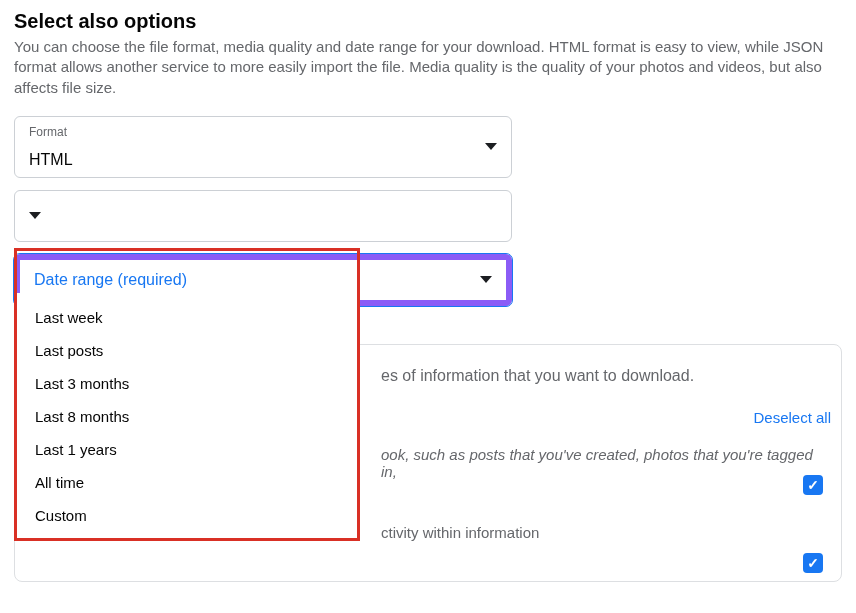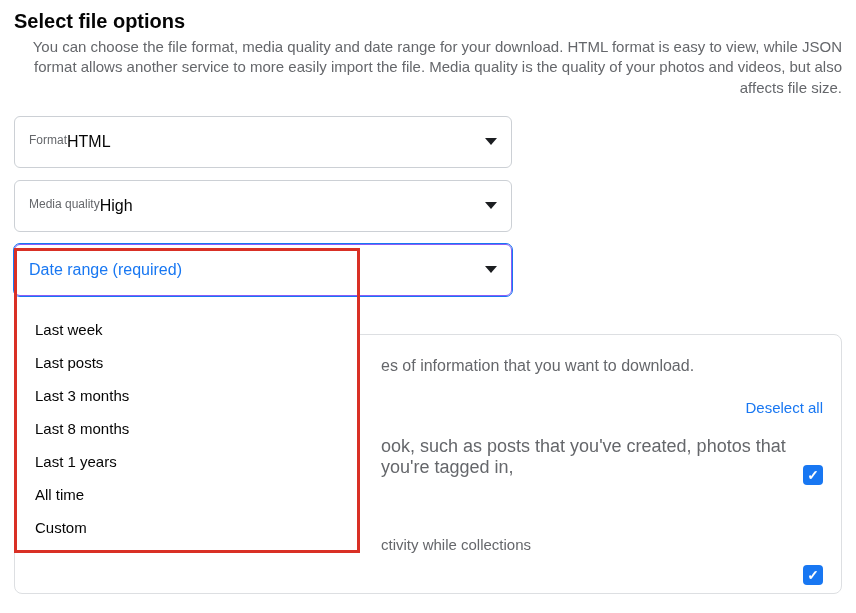--- a/index.html
+++ b/index.html
@@ -20,45 +20,45 @@
       font-size: 20px;
       font-weight: 700;
       color: #050505;
       margin-bottom: 4px;
     }
     .section-desc {
       font-size: 15px;
       color: #65676b;
       line-height: 1.35;
       margin-bottom: 18px;
-      text-align: right;
     }
     .select-group {
       width: 498px;
     }
     .select-row {
       position: relative;
       border: 1px solid #ccd0d5;
       border-radius: 6px;
       padding: 8px 14px 8px 14px;
       margin-bottom: 12px;
       background: #ffffff;
       display: flex;
       align-items: center;
       justify-content: space-between;
       min-height: 52px;
       cursor: pointer;
     }
     .select-row.active {
-      border: 1px solid #8b5cf6;
+      border: 6px solid #8b5cf6;
       outline: 1px solid #1877f2;
     }
     .select-labels {
       display: flex;
-      flex-direction: row;
+      flex-direction: column;
+      gap: 12px;
     }
     .select-small-label {
       font-size: 12px;
       color: #65676b;
     }
     .select-value {
       font-size: 16px;
       color: #050505;
     }
     .select-placeholder {
@@ -67,21 +67,21 @@
     }
     .caret {
       width: 0;
       height: 0;
       border-left: 6px solid transparent;
       border-right: 6px solid transparent;
       border-top: 7px solid #1c1e21;
     }
     .dropdown-panel {
       position: absolute;
-      top: 305px;
+      top: 293px;
       left: 14px;
       width: 346px;
       background: #ffffff;
       border: 3px solid #d93025;
       border-top: none;
       padding: 8px 0 6px 0;
       z-index: 50;
     }
     .dropdown-border-top {
       position: absolute;
@@ -98,43 +98,44 @@
     .dropdown-item {
       padding: 8px 18px;
       font-size: 15px;
       color: #050505;
       cursor: pointer;
     }
     .lower-card {
       margin-top: 38px;
       border: 1px solid #dddfe2;
       border-radius: 8px;
-      padding: 22px 18px 10px 18px;
+      padding: 22px 10px 10px 18px;
       background: #ffffff;
       position: relative;
     }
     .lower-desc {
       font-size: 16px;
       color: #65676b;
       margin-bottom: 24px;
       padding-left: 348px;
     }
     .deselect-link {
       color: #1877f2;
       font-size: 15px;
       cursor: pointer;
       text-align: right;
       display: block;
       margin-bottom: 20px;
     }
     .info-line {
-      font-size: 18px;
+      font-size: 15px;
       color: #65676b;
       padding-left: 348px;
-      margin-bottom: 58px;
+      margin-bottom: 44px;
+      font-style: italic;
     }
     .activity-line {
       font-size: 15px;
       color: #65676b;
       padding-left: 348px;
       display: flex;
       justify-content: space-between;
       align-items: center;
       margin-bottom: 30px;
     }
@@ -154,38 +155,34 @@
     .checkbox-standalone {
       position: absolute;
       right: 18px;
     }
     .check1 { top: 130px; }
     .check2 { bottom: 8px; }
   </style>
 </head>
 <body>
 
-<div class="section-title">Select file options</div>
+<div class="section-title">Select also options</div>
 <div class="section-desc">You can choose the file format, media quality and date range for your download. HTML format is easy to view, while JSON format allows another service to more easily import the file. Media quality is the quality of your photos and videos, but also affects file size.</div>
 
 <div class="select-group">
 
   <div class="select-row">
     <div class="select-labels">
       <span class="select-small-label">Format</span>
       <span class="select-value">HTML</span>
     </div>
     <span class="caret"></span>
   </div>
 
   <div class="select-row">
-    <div class="select-labels">
-      <span class="select-small-label">Media quality</span>
-      <span class="select-value">High</span>
-    </div>
     <span class="caret"></span>
   </div>
 
   <div class="select-row active">
     <div class="select-labels">
       <span class="select-placeholder">Date range (required)</span>
     </div>
     <span class="caret"></span>
   </div>
 
@@ -200,17 +197,17 @@
   <div class="dropdown-item">Last 1 years</div>
   <div class="dropdown-item">All time</div>
   <div class="dropdown-item">Custom</div>
 </div>
 
 <div class="lower-card">
   <div class="lower-desc">es of information that you want to download.</div>
   <span class="deselect-link">Deselect all</span>
   <div class="info-line">ook, such as posts that you've created, photos that you're tagged in,</div>
   <div class="activity-line">
-    <span>ctivity while collections</span>
+    <span>ctivity within information</span>
   </div>
   <div class="checkbox checkbox-standalone check1">✓</div>
   <div class="checkbox checkbox-standalone check2">✓</div>
 </div>
 
 </body></html>

